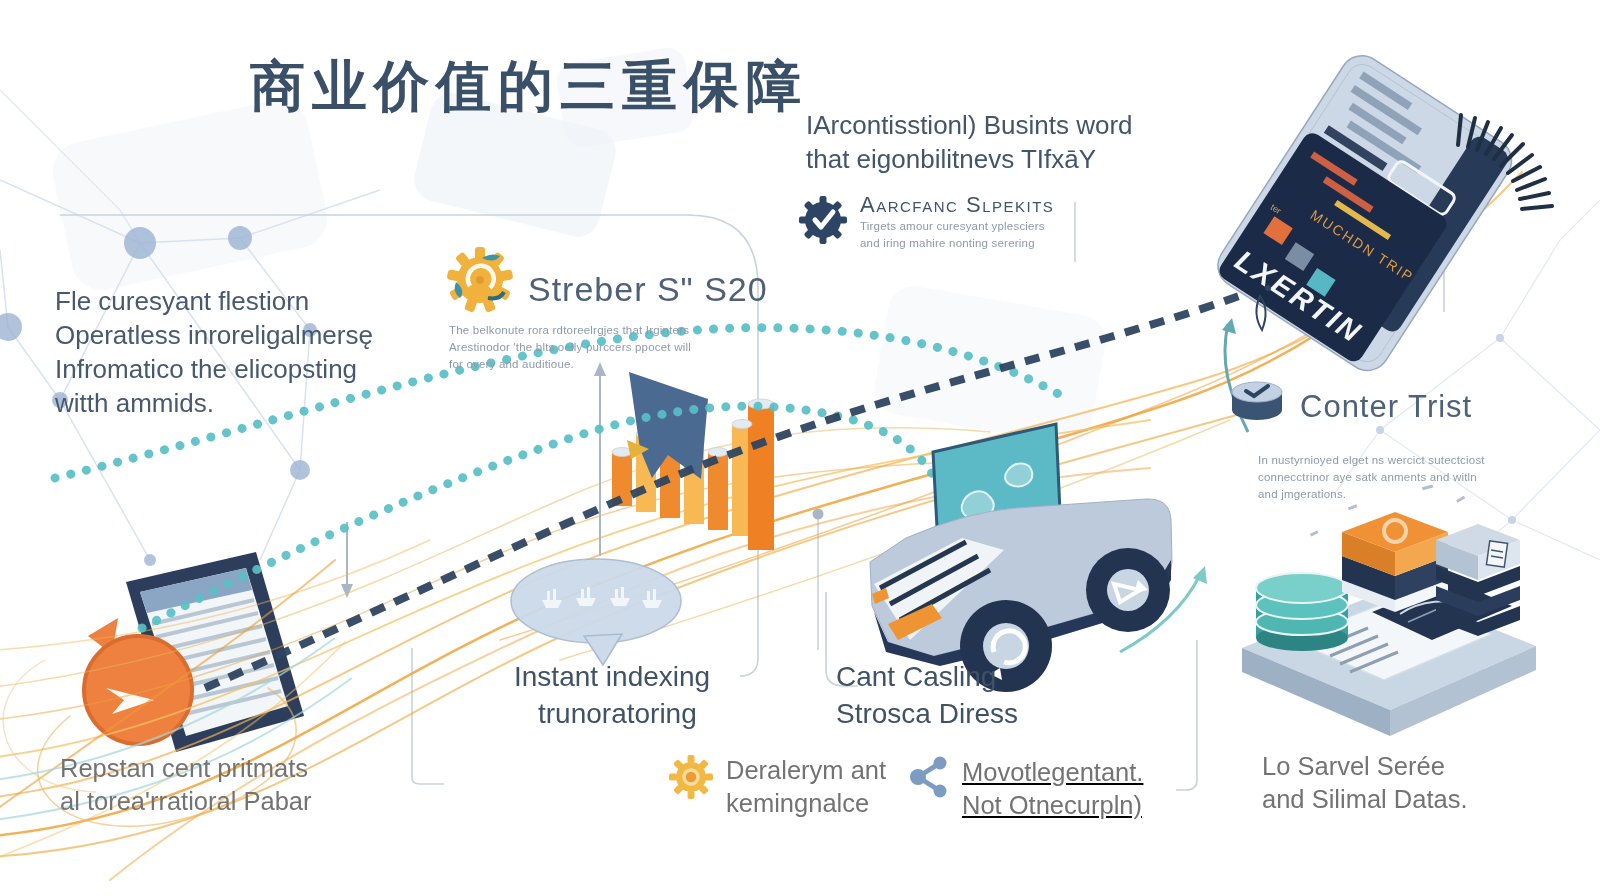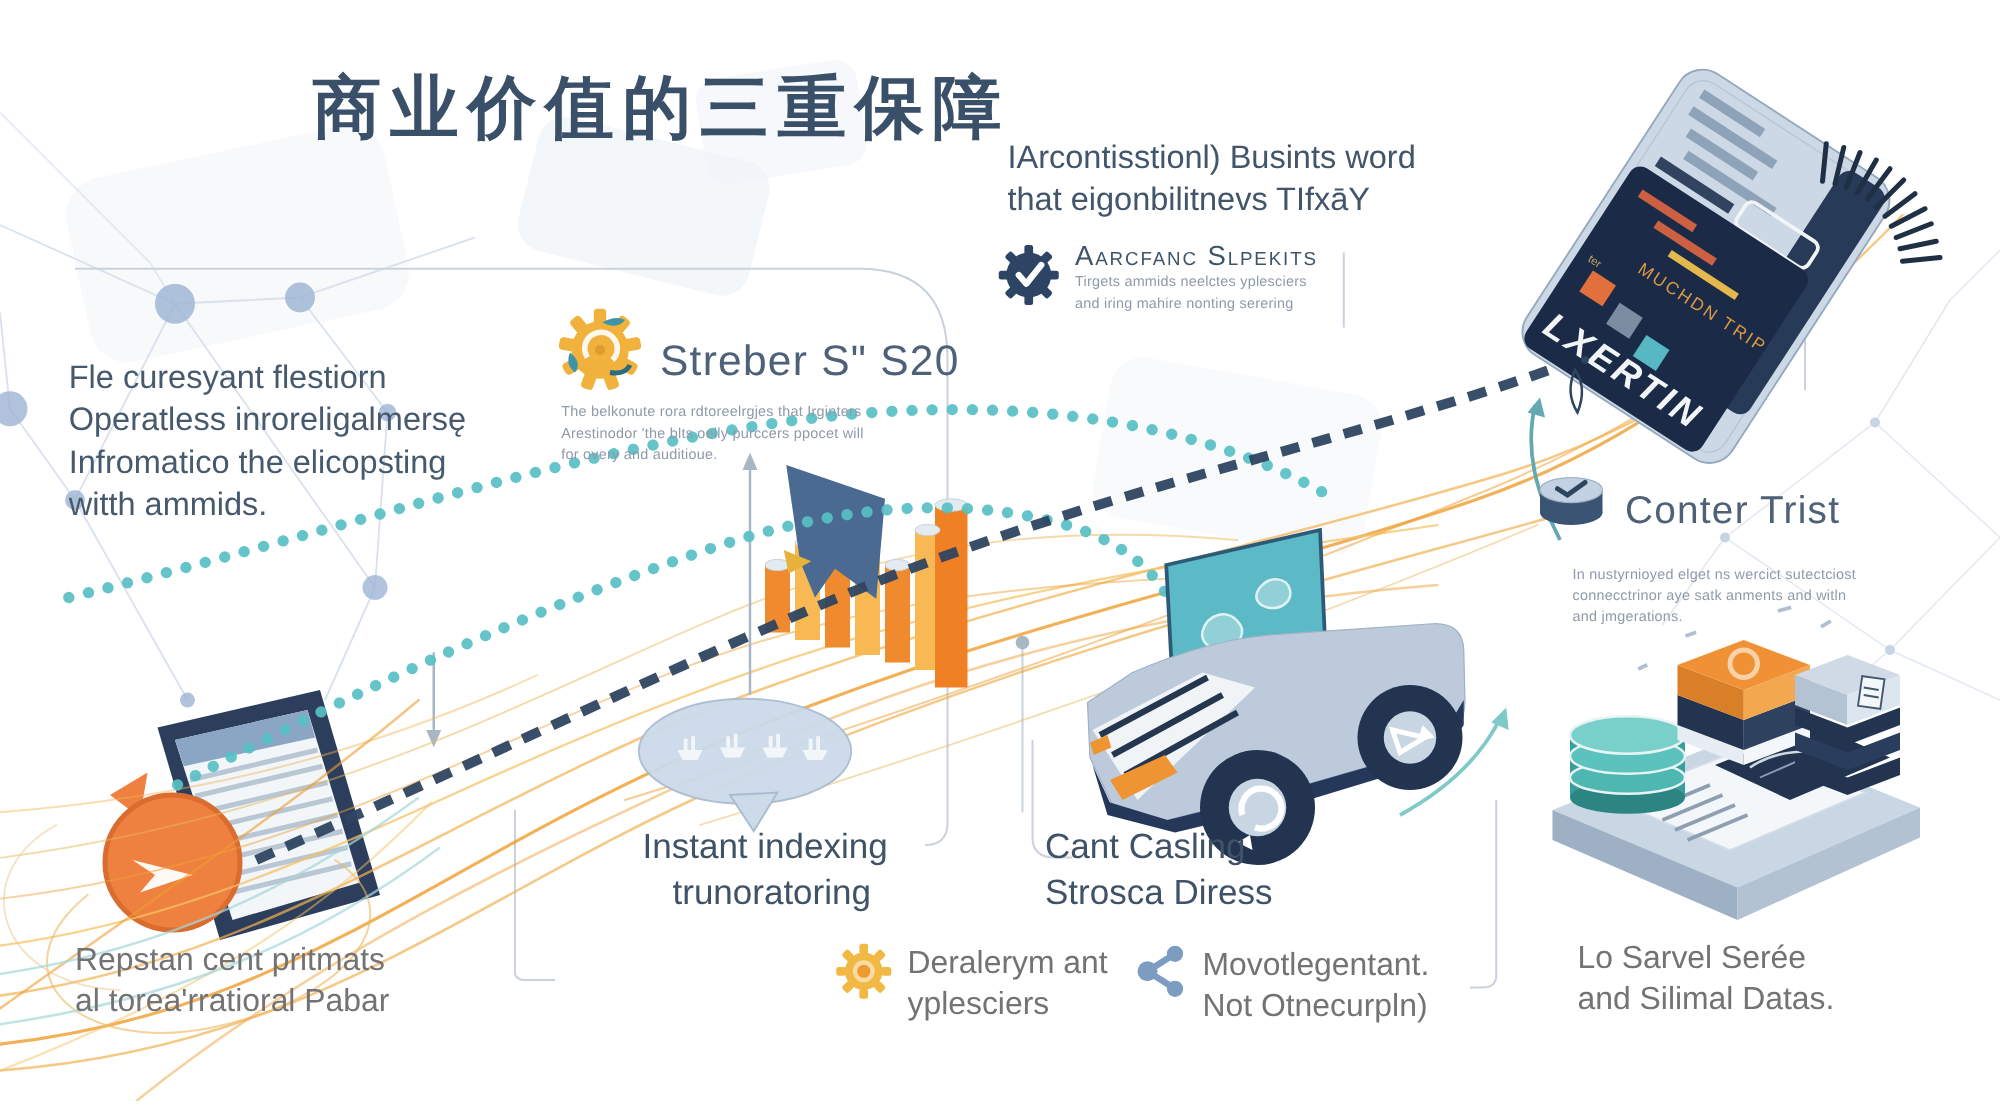--- a/index.html
+++ b/index.html
@@ -320,21 +320,21 @@
         <rect x="-3.5" y="-24" width="7" height="9" rx="2" transform="rotate(270)"></rect>
         <rect x="-3.5" y="-24" width="7" height="9" rx="2" transform="rotate(315)"></rect>
         <circle r="18"></circle>
       </g>
       <path d="M-8,0 L-2,7 L10,-8" stroke="#ffffff" stroke-width="5" fill="none" stroke-linecap="round" stroke-linejoin="round"></path>
     </svg>
   </span>
   <span>
     <div class="badge-title">Aarcfanc Slpekits</div>
     <div class="tiny">
-      <div>Tirgets ammids neelctes yplesciers</div>
+      <div>Tirgets amour curesyant yplesciers</div>
       <div>and iring mahire nonting serering</div>
     </div>
   </span>
 </div>
 
 <div class="abs note" style="left:55px;top:284px;color:#47596d;">
   <div>Fle curesyant flestiorn</div>
   <div>Operatless inroreligalmersę</div>
   <div>Infromatico the elicopsting</div>
   <div>witth ammids.</div>
@@ -415,25 +415,25 @@
         <rect x="-3.5" y="-22" width="7" height="8" rx="2" transform="rotate(225)"></rect>
         <rect x="-3.5" y="-22" width="7" height="8" rx="2" transform="rotate(270)"></rect>
         <rect x="-3.5" y="-22" width="7" height="8" rx="2" transform="rotate(315)"></rect>
         <circle r="15"></circle>
       </g>
       <circle r="7" fill="#ef9a2f" stroke="#f7dba4" stroke-width="3.5"></circle>
     </svg>
   </span>
   <span class="note-sm">
     <div>Deralerym ant</div>
-    <div>yplesciers</div>
-  </span>
-</div>
-
-<div class="abs item-row" style="left:908px;top:756px;">
+    <div>kemingnalce</div>
+  </span>
+</div>
+
+<div class="abs item-row" style="left:908px;top:756px;text-decoration:underline;">
   <span class="icon-box">
     <svg width="42" height="42" viewBox="0 0 42 42">
       <g stroke="#7d9cc2" stroke-width="5">
         <line x1="10" y1="21" x2="32" y2="7"></line>
         <line x1="10" y1="21" x2="32" y2="35"></line>
       </g>
       <g fill="#7d9cc2">
         <circle cx="10" cy="21" r="8"></circle>
         <circle cx="32" cy="7" r="6.5"></circle>
         <circle cx="32" cy="35" r="6.5"></circle>

